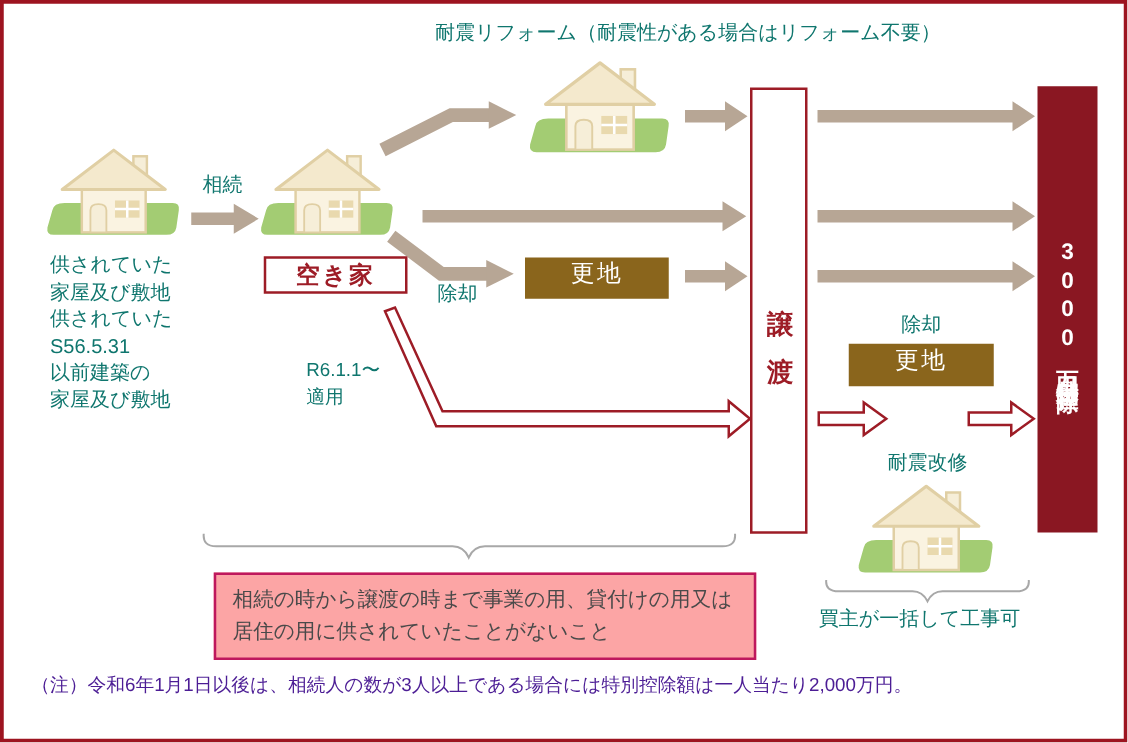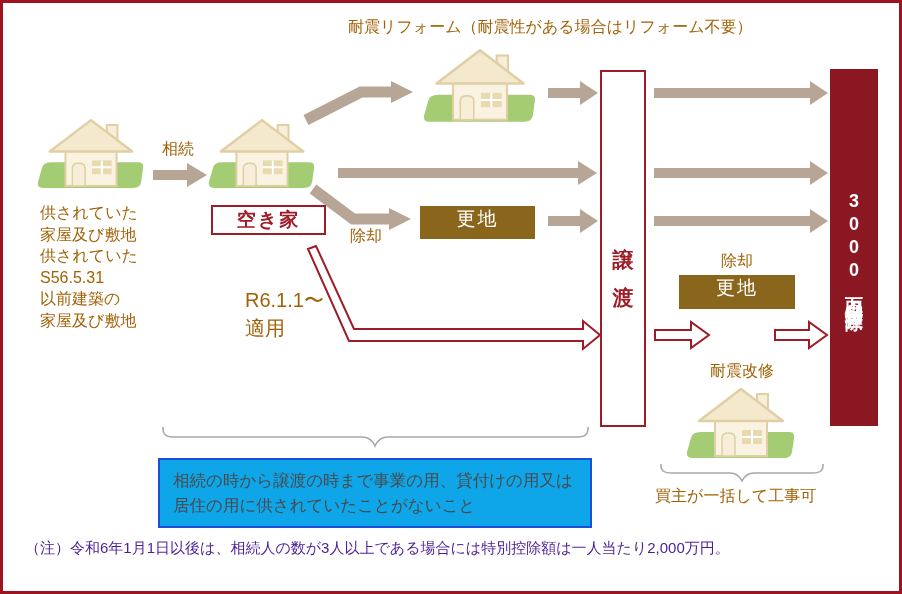--- a/index.html
+++ b/index.html
@@ -1,21 +1,21 @@
 <!DOCTYPE html>
 <html><head>
 <meta charset="utf-8">
 <style>
   html,body{margin:0;padding:0;background:#ffffff;}
   body{font-family:"Liberation Sans","DejaVu Sans",sans-serif;}
   .canvas{
     position:relative;width:896px;height:588px;margin:0;
     background:#ffffff;border:3px solid #9d1420;overflow:hidden;
   }
-  .lbl{position:absolute;color:#a16207;white-space:nowrap;line-height:1.3;}
+  .lbl{position:absolute;color:#0f766e;white-space:nowrap;line-height:1.3;}
   .overlay{position:absolute;left:0;top:0;width:899px;height:591px;z-index:1;}
   .house{position:absolute;z-index:2;}
   .txt{z-index:3;}
   .akiya-box{
     position:absolute;left:208px;top:202px;width:111px;height:26px;z-index:3;
     border:2px solid #9d1c26;background:#fff;display:flex;justify-content:center;
     color:#9d1c26;font-size:19px;font-weight:600;letter-spacing:2px;
   }
   .lot-box{
     position:absolute;z-index:3;background:#8a651c;color:#ffffff;
@@ -35,22 +35,22 @@
   .deduction-box{
     position:absolute;left:827px;top:66px;width:48px;height:357px;z-index:3;
     background:#8a1722;display:flex;align-items:center;justify-content:center;
   }
   .deduction-text{
     writing-mode:vertical-rl;text-orientation:upright;
     color:#ffffff;font-size:18px;font-weight:600;letter-spacing:3px;line-height:1;
   }
   .deduction-note{font-size:12px;letter-spacing:1px;}
   .cond-box{
-    position:absolute;left:155px;top:455px;width:404px;z-index:3;
-    border:2px solid #1d4ed8;background:#0ea5e9;padding:8px 13px;
+    position:absolute;left:168px;top:455px;width:404px;z-index:3;
+    border:2px solid #be185d;background:#fca5a5;padding:8px 13px;
     color:#4a4a4a;font-size:16.5px;line-height:1.5;white-space:nowrap;
   }
   .footnote{position:absolute;left:22px;top:536px;font-size:15px;color:#4c1d95;z-index:3;white-space:nowrap;}
   .small2line{line-height:1.4;}
   .center-lbl{text-align:center;}
 </style>
 </head>
 <body>
 
 <div class="canvas">
@@ -125,21 +125,21 @@
     <span>空き家</span>
   </div>
 
 
   <div class="lbl txt" style="left:347px;top:223px;font-size:16px">除却</div>
 
   <div class="lot-box lot-1">
     <span>更地</span>
   </div>
 
-  <div class="lbl txt small2line" style="left:242px;top:283px;font-size:20px">
+  <div class="lbl txt small2line" style="left:242px;top:283px;font-size:15px">
     <div>R6.1.1〜</div>
     <div>適用</div>
   </div>
 
   <div class="jouto-box">
     <span class="jouto-text">譲渡</span>
   </div>
 
   <div class="deduction-box">
     <span class="deduction-text">

